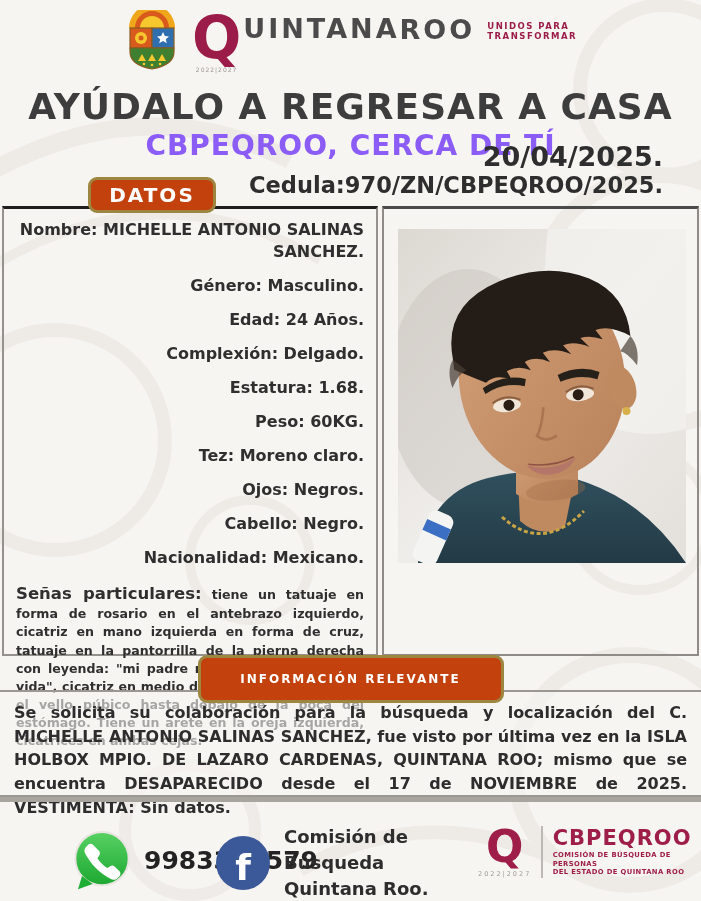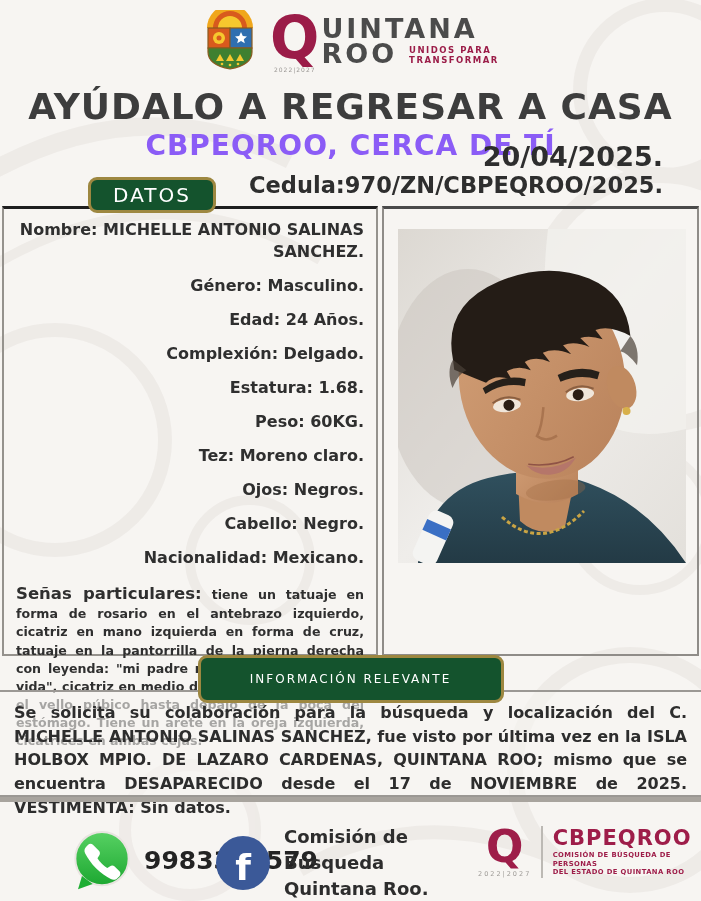--- a/index.html
+++ b/index.html
@@ -6,33 +6,33 @@
   body{width:701px;height:901px;background:#fff;font-family:"DejaVu Sans","Liberation Sans",sans-serif;}
   .page{position:relative;width:701px;height:901px;background:#f7f5f2;overflow:hidden;}
   .watermark{position:absolute;left:0;top:0;z-index:0;}
   .layer{position:absolute;z-index:1;}
 
   
   .logo-row{left:0;right:0;top:10px;display:flex;justify-content:center;align-items:center;gap:12px;}
   .wordmark{display:flex;align-items:flex-start;gap:2px;}
   .q-big{font-size:58px;line-height:52px;font-weight:800;color:#9b1c48;}
   .q-years{font-size:6px;color:#9a9794;letter-spacing:1px;text-align:center;margin-top:2px;}
-  .wm-right{display:flex;flex-direction:column;margin-top:4px;}
+  .wm-right{display:flex;flex-direction:row;margin-top:4px;}
   .wm-line1{font-size:27px;font-weight:800;color:#4b4b4b;letter-spacing:3px;line-height:26px;}
   .wm-line2{display:flex;align-items:flex-end;gap:12px;}
   .wm-roo{font-size:27px;font-weight:800;color:#4b4b4b;letter-spacing:3px;line-height:24px;}
   .wm-tag{display:flex;flex-direction:column;font-size:8.5px;font-weight:800;color:#9b1c48;letter-spacing:1.5px;line-height:10px;padding-bottom:1px;}
 
   .title{left:0;right:0;top:86px;text-align:center;font-size:36px;font-weight:700;color:#3d3d3d;letter-spacing:1px;}
   .subtitle{left:0;right:0;top:129px;text-align:center;font-size:28px;font-weight:700;color:#8b5cf6;letter-spacing:1px;}
   .date{right:38px;top:141px;font-size:27px;font-weight:600;color:#2e2e2e;}
   .cedula{right:38px;top:172px;font-size:22.5px;font-weight:600;color:#2e2e2e;}
 
-  .section-label{background:#14532d;border:3px solid #9d8740;border-radius:9px;color:#fff;
-     font-weight:400;letter-spacing:2px;text-align:center;z-index:3;}
+  .section-label{background:#c2410c;border:3px solid #9d8740;border-radius:9px;color:#fff;
+     font-weight:700;letter-spacing:2px;text-align:center;z-index:3;}
   .datos-label{left:88px;top:177px;width:122px;padding:3px 0;font-size:20px;}
   .info-label{left:0;right:0;top:655px;margin:0 auto;width:300px;padding:14px 0;font-size:12px;}
 
   .datos-panel{left:2px;top:206px;width:376px;height:450px;box-sizing:border-box;
      border:2px solid #95928d;border-top:3px solid #1e1e1e;padding:10px 12px 6px 12px;z-index:2;}
   .field{font-size:16px;font-weight:700;color:#2f2f2f;margin-bottom:12.5px;line-height:1.35;text-align:right;}
   .field .value{font-weight:600;}
   .senas{font-size:12.6px;font-weight:600;color:#2f2f2f;line-height:1.44;text-align:justify;margin-top:2px;}
   .senas .senas-label{font-size:16.5px;font-weight:800;}
 

